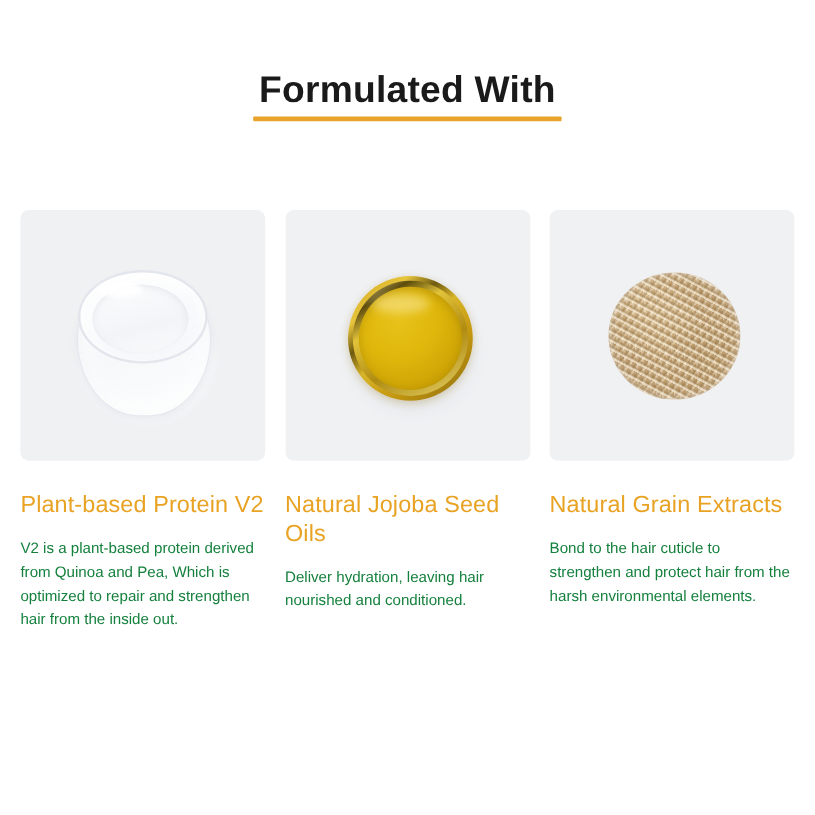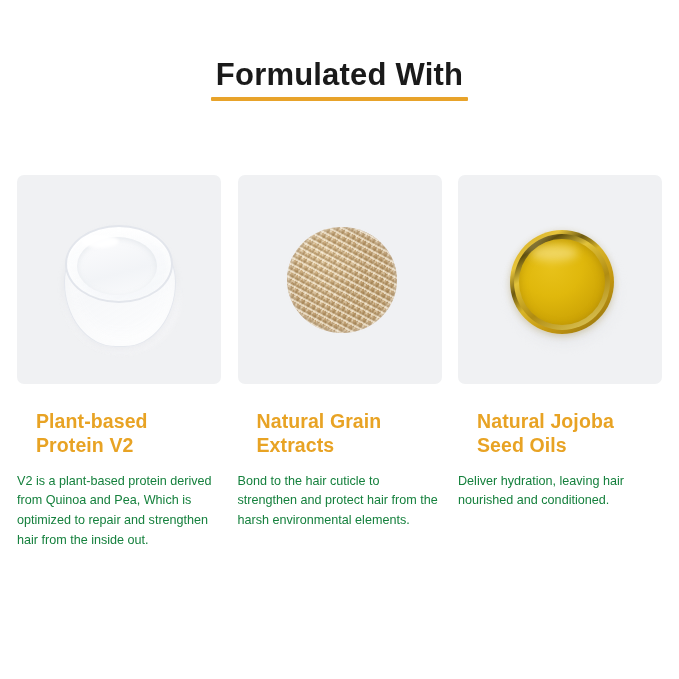--- a/index.html
+++ b/index.html
@@ -214,25 +214,24 @@
     width: 114px;
     height: 110px;
     border-radius: 50%;
     box-shadow: inset 0 0 9px rgba(240,241,243,0.85);
   }
 
   
   .card-title {
     margin-top: 26px;
     font-size: 19.5px;
-    font-weight: 700;
+    font-weight: 400;
     line-height: 1.22;
     color: #e8a324;
     letter-spacing: 0.1px;
-    margin-left: 19px;
   }
   .card-body {
     margin-top: 14px;
     font-size: 12.6px;
     line-height: 1.58;
     color: #15803d;
   }
 </style>
 </head>
 <body>
@@ -255,34 +254,34 @@
         <div class="jar-rim"></div>
         <div class="jar-inner"></div>
         <div class="jar-gloss"></div>
       </div>
       <div class="card-title">Plant-based Protein V2</div>
       <div class="card-body">V2 is a plant-based protein derived from Quinoa and Pea, Which is optimized to repair and strengthen hair from the inside out.</div>
     </div>
 
     <div class="card">
       <div class="thumb">
-        <div class="grain-pile"></div>
-        <div class="grain-tex"></div>
-        <div class="grain-edge"></div>
-      </div>
-      <div class="card-title">Natural Grain Extracts</div>
-      <div class="card-body">Bond to the hair cuticle to strengthen and protect hair from the harsh environmental elements.</div>
-    </div>
-
-    <div class="card">
-      <div class="thumb">
         <div class="oil-shadow"></div>
         <div class="oil-bowl"></div>
         <div class="oil-ring2"></div>
         <div class="oil-surface"></div>
         <div class="oil-gloss"></div>
       </div>
       <div class="card-title">Natural Jojoba Seed Oils</div>
       <div class="card-body">Deliver hydration, leaving hair nourished and conditioned.</div>
     </div>
 
+    <div class="card">
+      <div class="thumb">
+        <div class="grain-pile"></div>
+        <div class="grain-tex"></div>
+        <div class="grain-edge"></div>
+      </div>
+      <div class="card-title">Natural Grain Extracts</div>
+      <div class="card-body">Bond to the hair cuticle to strengthen and protect hair from the harsh environmental elements.</div>
+    </div>
+
   </div>
 </div>
 
 </body></html>

